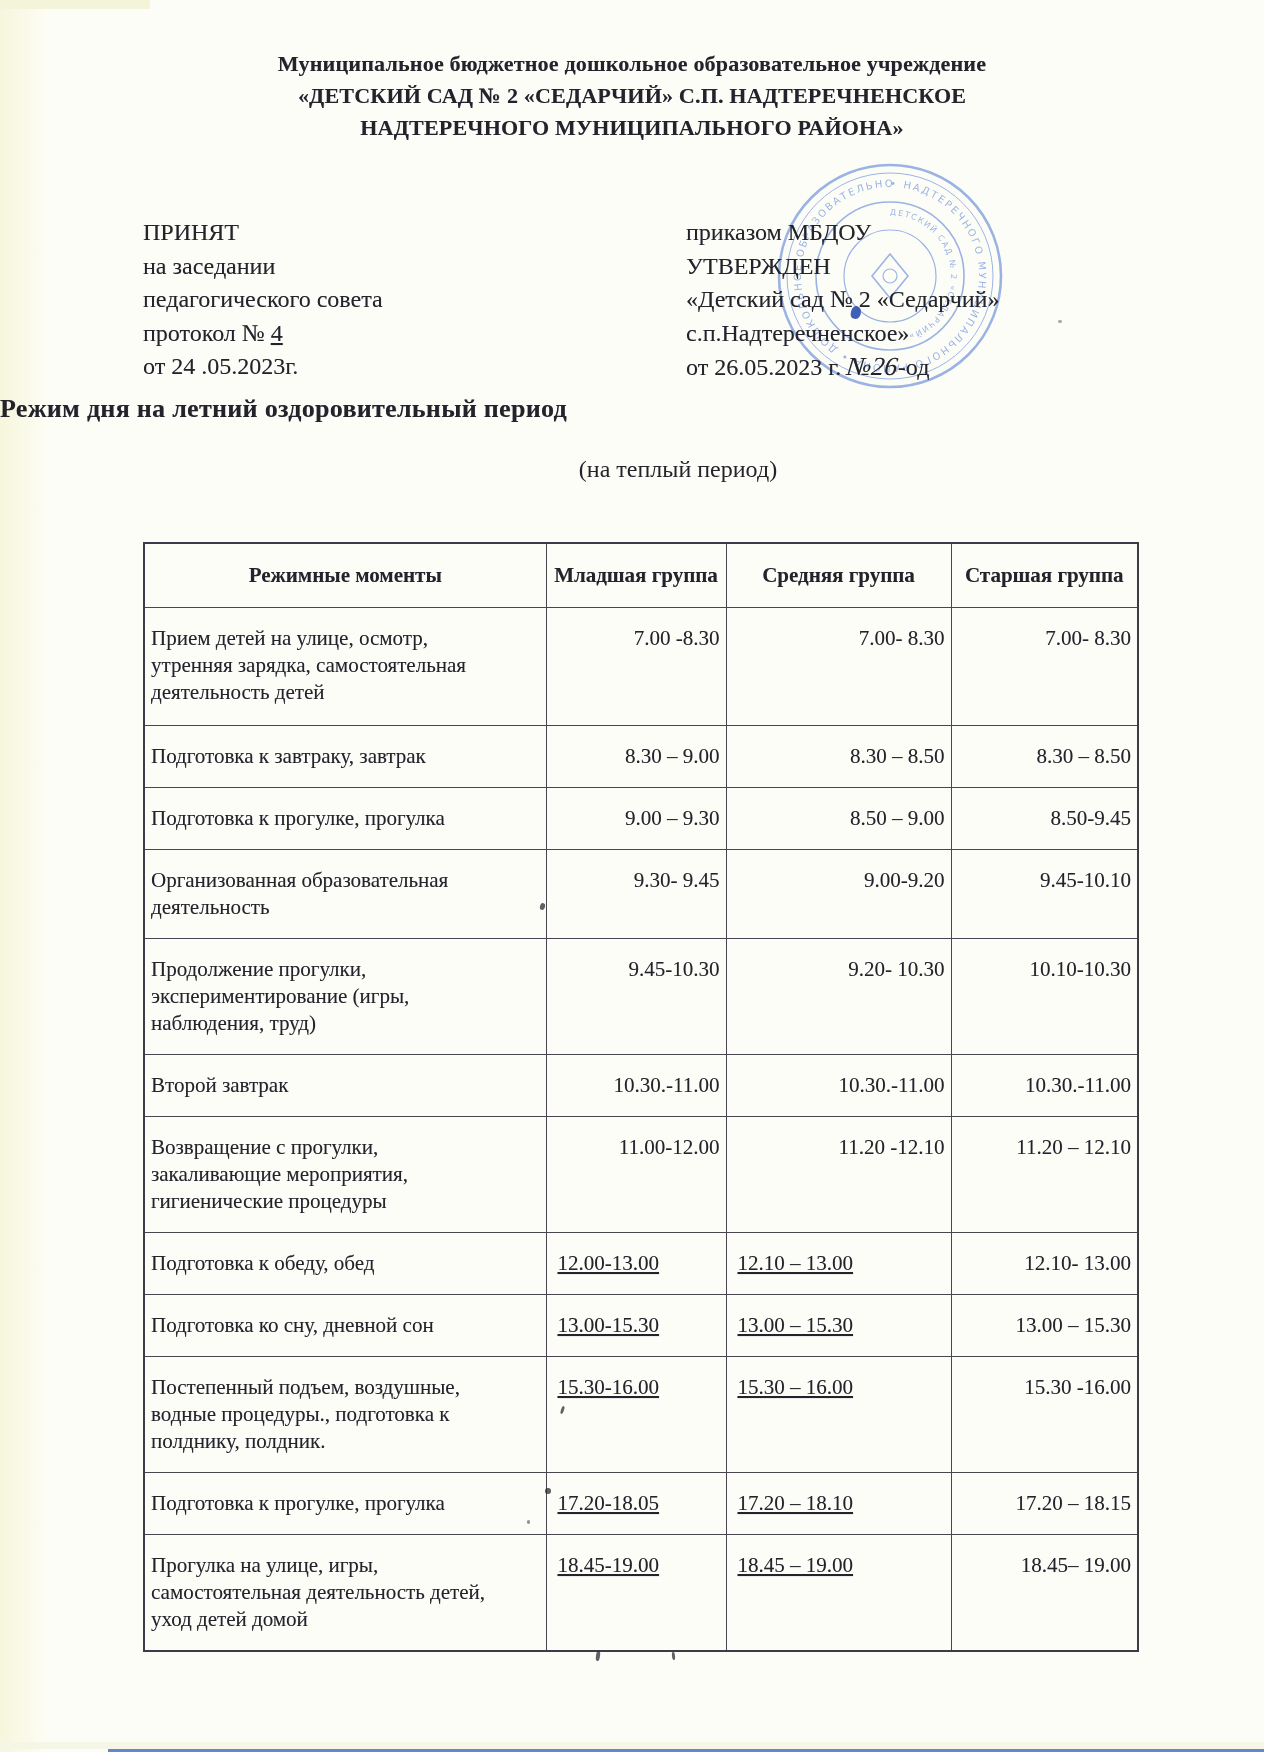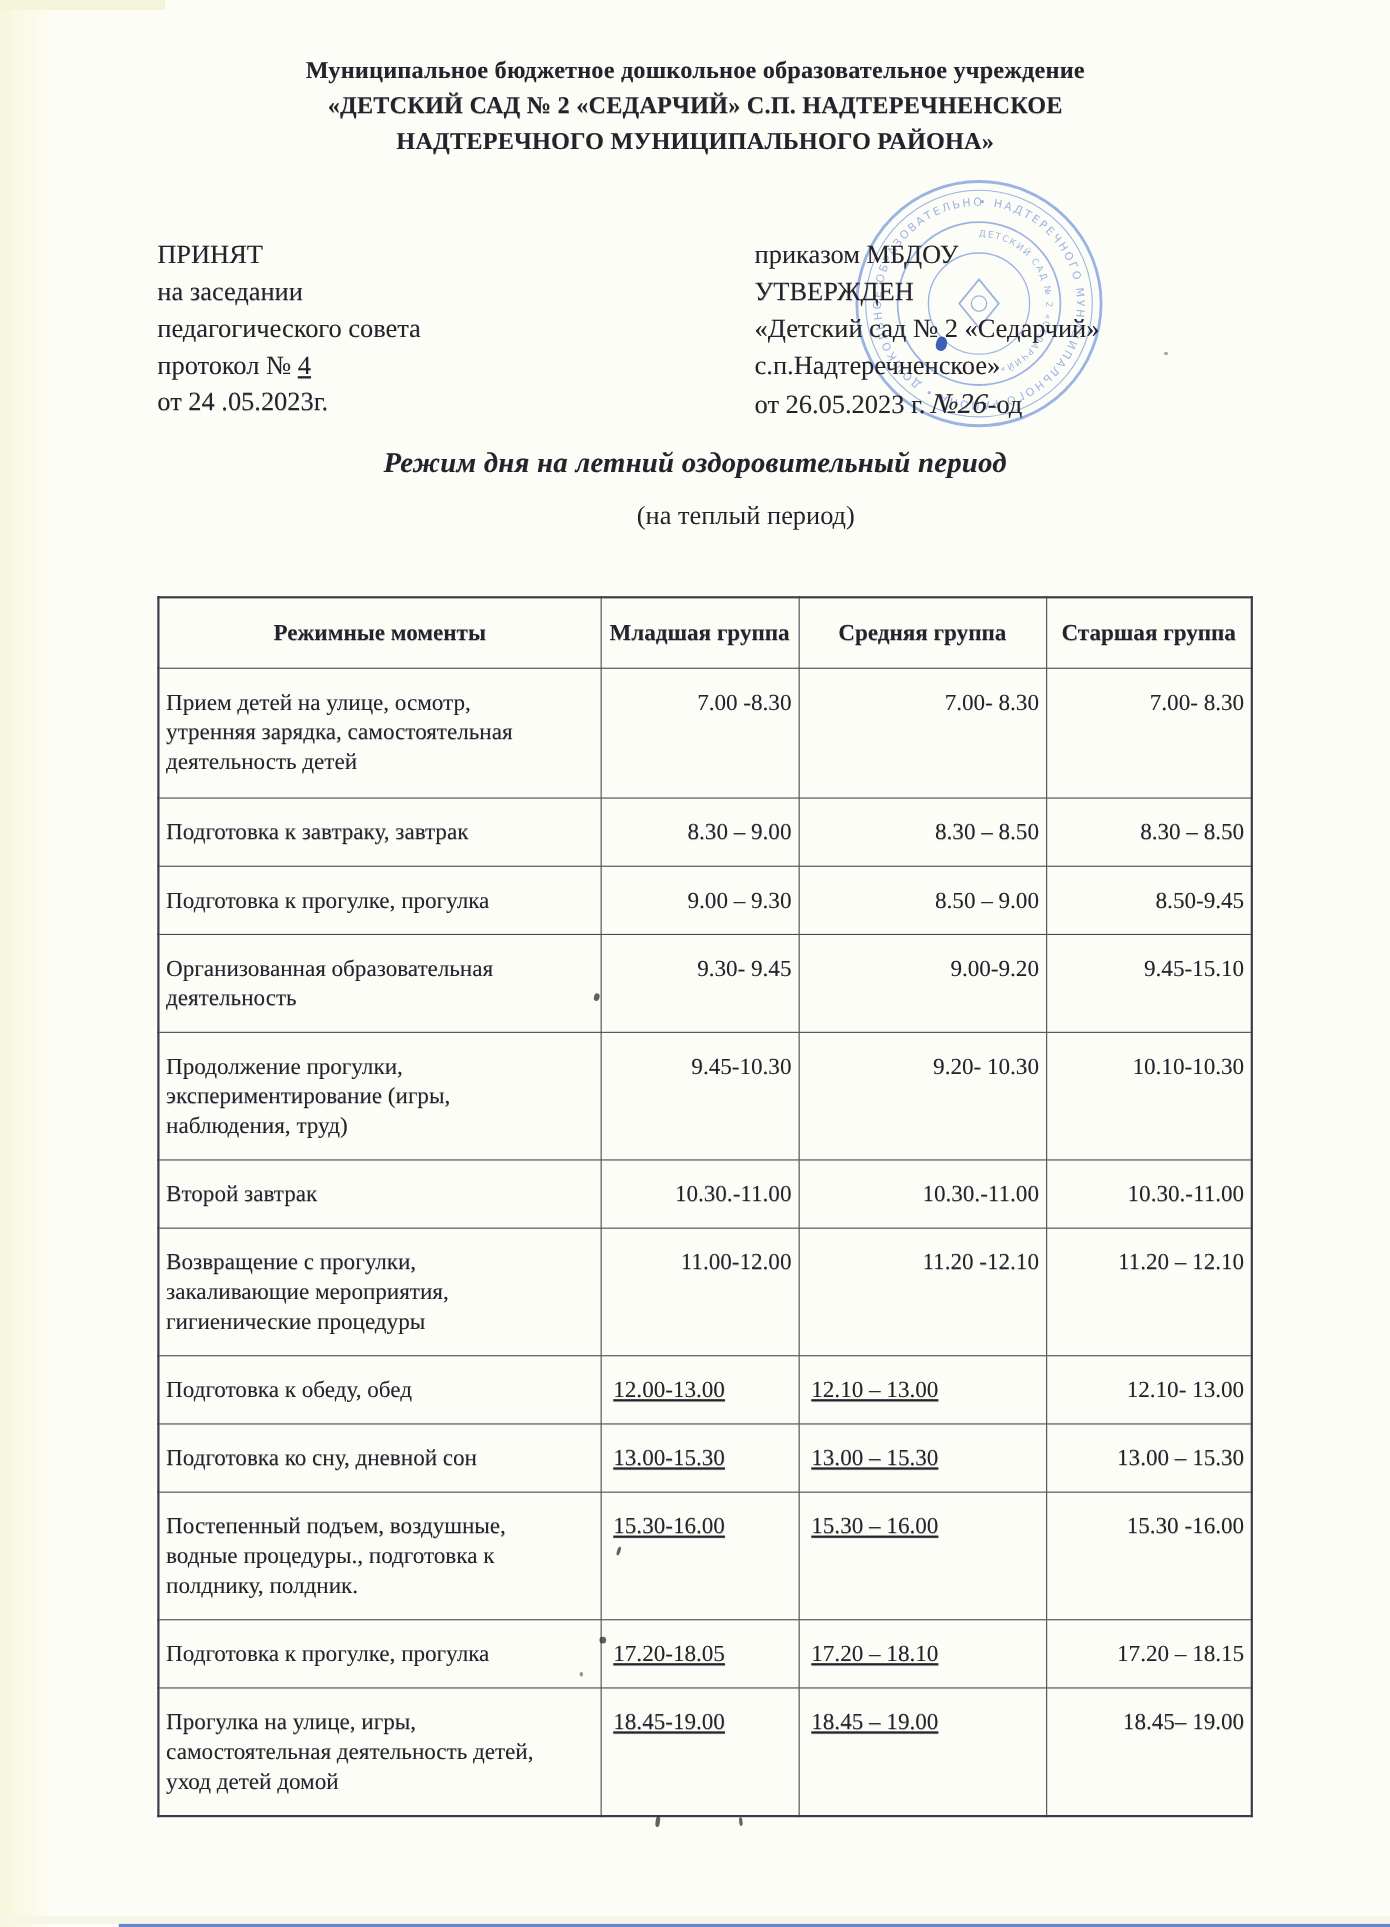--- a/index.html
+++ b/index.html
@@ -26,23 +26,23 @@
     text-shadow:.3px .3px .5px rgba(50,50,80,.3);z-index:2;}
   .approval-left{left:143px;}
   .approval-right{left:686px;}
   .underlined{text-decoration:underline;}
   .handwritten{display:inline-block;font-style:italic;transform:skewX(-7deg);font-size:26px;}
   
   .stamp{position:absolute;left:770px;top:156px;opacity:.6;filter:blur(.4px);z-index:1;}
   .ink-dot{position:absolute;left:851px;top:306px;width:10px;height:13px;background:#2b4fb0;
     border-radius:50% 60% 55% 45%;opacity:.9;transform:rotate(14deg);z-index:3;}
   
-  .doc-title{position:absolute;top:394px;left:0;right:0;margin:12px;text-align:center;
+  .doc-title{position:absolute;top:394px;left:0;right:0;margin:0;
     font-size:26px;font-weight:bold;letter-spacing:.3px;
-    text-shadow:.3px .3px .6px rgba(50,50,80,.35);font-style:italic;}
+    text-shadow:.3px .3px .6px rgba(50,50,80,.35);}
   .doc-subtitle{position:absolute;top:456px;left:92px;right:0;text-align:center;font-size:24px;}
   
   table.schedule{position:absolute;left:143px;top:542px;width:994px;border-collapse:collapse;
     table-layout:fixed;font-size:21px;
     text-shadow:.3px .3px .5px rgba(50,50,80,.3);}
   table.schedule,table.schedule th,table.schedule td{border:1px solid #4b4552;}
   table.schedule{border:2px solid #3e3a48;}
   th,td{vertical-align:top;padding:17px 6px;line-height:27px;overflow:hidden;}
   thead th{font-weight:bold;text-align:center;border-bottom:3px double #4a3f58;line-height:29px;}
   thead th.c1{text-align:center;}
@@ -143,21 +143,21 @@
       <tr class="r3">
         <td class="activity">Подготовка к прогулке, прогулка</td>
         <td class="time t2">9.00 – 9.30</td>
         <td class="time t3">8.50 – 9.00</td>
         <td class="time t4">8.50-9.45</td>
       </tr>
       <tr class="r4">
         <td class="activity">Организованная образовательная деятельность</td>
         <td class="time t2">9.30- 9.45</td>
         <td class="time t3">9.00-9.20</td>
-        <td class="time t4">9.45-15.10</td>
+        <td class="time t4">9.45-10.10</td>
       </tr>
       <tr class="r5">
         <td class="activity">Продолжение прогулки, экспериментирование (игры, наблюдения, труд)</td>
         <td class="time t2">9.45-10.30</td>
         <td class="time t3">9.20- 10.30</td>
         <td class="time t4">10.10-10.30</td>
       </tr>
       <tr class="r6">
         <td class="activity">Второй завтрак</td>
         <td class="time t2">10.30.-11.00</td>

